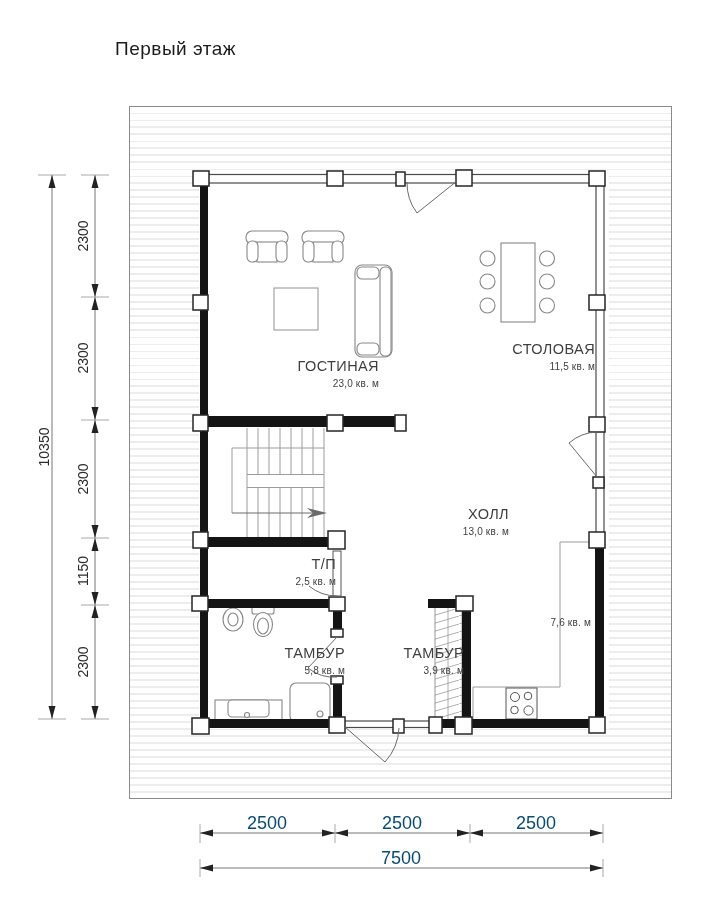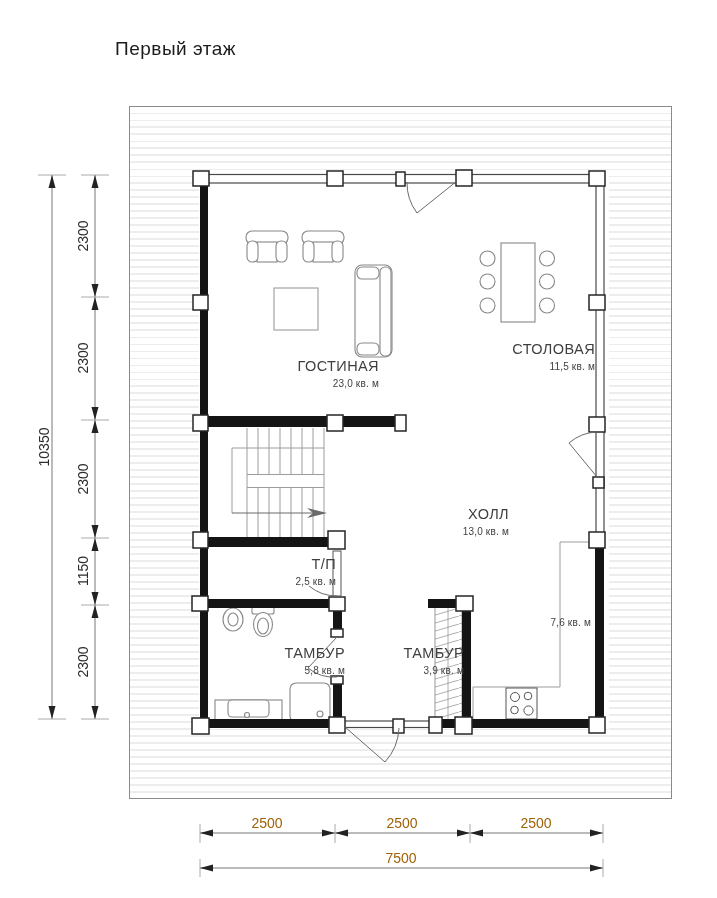--- a/index.html
+++ b/index.html
@@ -10,21 +10,21 @@
   .site{position:absolute;left:129px;top:106px;width:543px;height:693px;box-sizing:border-box;
         border:1.5px solid #8a8a8a;
         background:repeating-linear-gradient(180deg,#ffffff 0px,#ffffff 5.5px,#ededed 5.5px,#ededed 7px);}
   svg.plan{position:absolute;left:0;top:0;}
   .room{position:absolute;width:150px;text-align:right;color:#3f3f3f;line-height:18px;}
   .rname{font-size:14.5px;letter-spacing:.4px;}
   .rarea{font-size:10px;letter-spacing:.2px;}
   .vdim{position:absolute;width:60px;height:16px;line-height:16px;text-align:center;
         transform:rotate(-90deg);font-size:14px;color:#2b2b2b;}
   .hdim{position:absolute;width:60px;height:16px;line-height:16px;text-align:center;
-        font-size:14px;color:#a16207;}
+        font-size:18px;color:#0c4a6e;}
 </style>
 </head>
 <body>
 
 <div class="canvas">
 
   <div class="title">Первый этаж</div>
   <div class="site"></div>
 
   <svg class="plan" width="717" height="898" viewBox="0 0 717 898">

